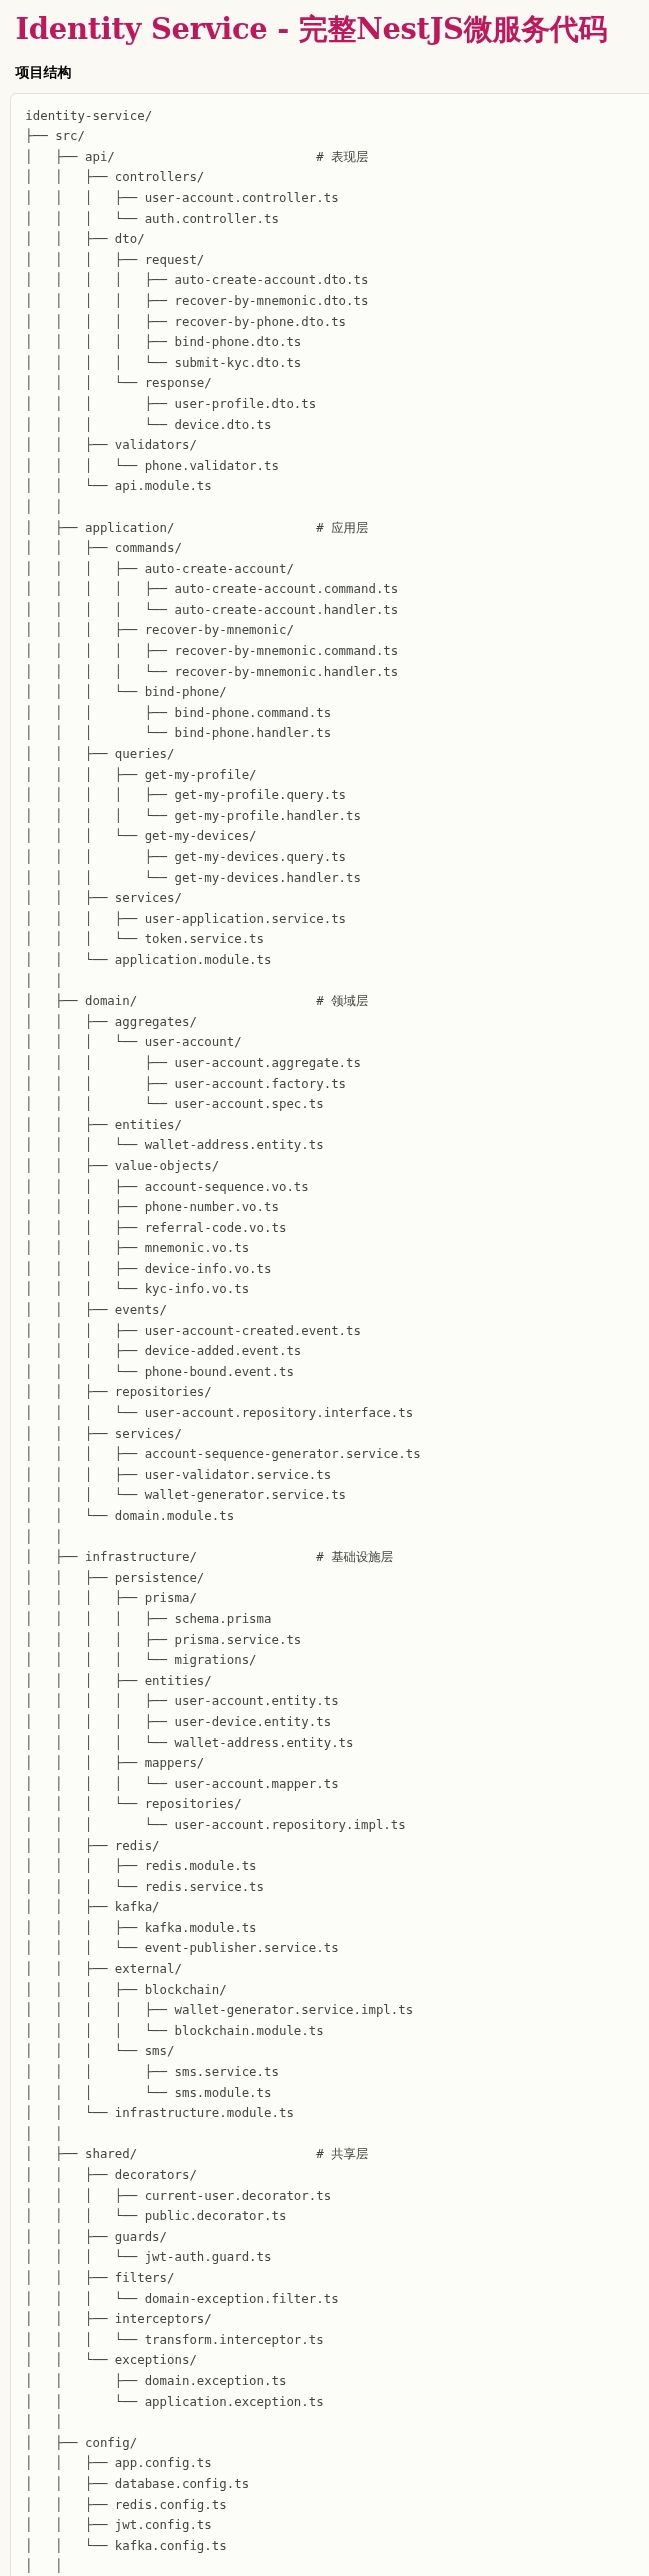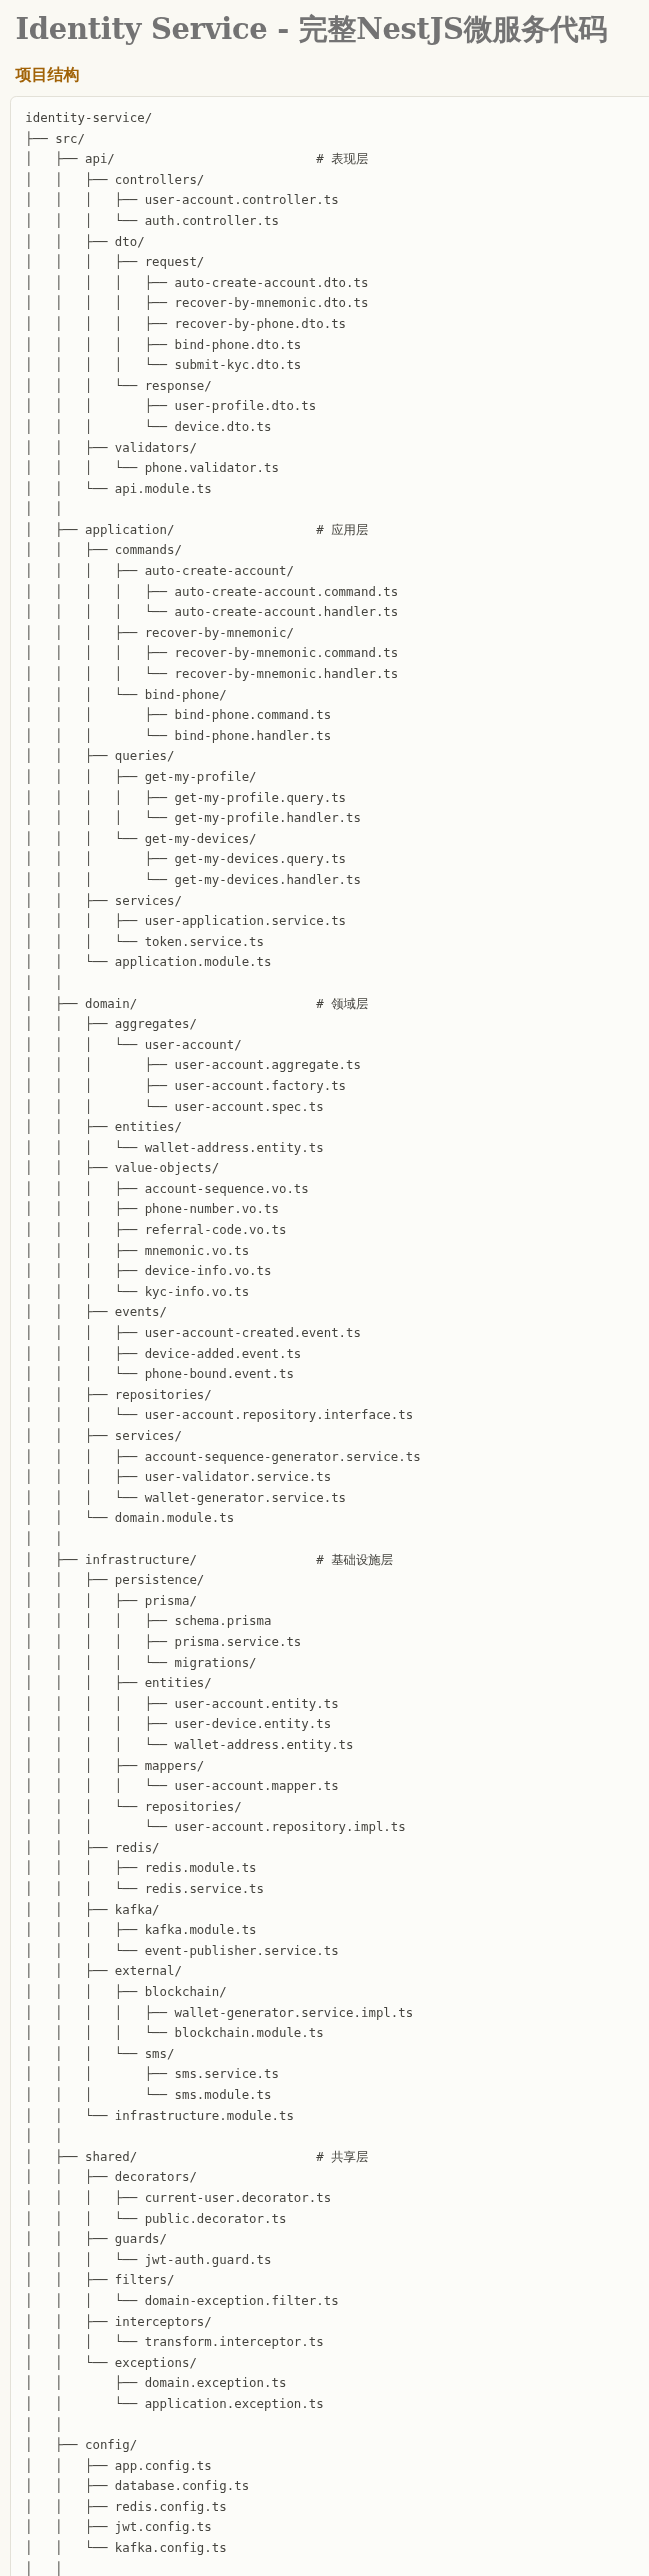--- a/index.html
+++ b/index.html
@@ -15,29 +15,29 @@
     height: 3043px;
     position: relative;
   }
   h1.doc-title {
     padding: 13.4px 15.5px 0 15.5px;
     font-family: "DejaVu Serif", "Liberation Serif", serif;
     font-weight: 700;
     font-size: 29px;
     line-height: 1.15;
     letter-spacing: -0.3px;
-    color: #737373;
+    color: #be185d;
   }
   h2.section-heading {
     padding: 18.5px 15.5px 0 15.5px;
-    font-family: Liberation Serif, serif;
+    font-family: Liberation Mono, monospace;
     font-weight: 700;
-    font-size: 16px;
+    font-size: 14px;
     line-height: 1.2;
-    color: #a16207;
+    color: #000000;
   }
   .code-card {
     margin: 11.3px -6.2px 0 10.3px;   
     background: #FCFCF9;
     border: 0.5px solid #E3E1D8;
     border-radius: 6.2px;
     padding: 11.3px 14.4px 8.2px 14px;
   }
   .code-card pre {
     font-family: "DejaVu Sans Mono", "Liberation Mono", monospace;

